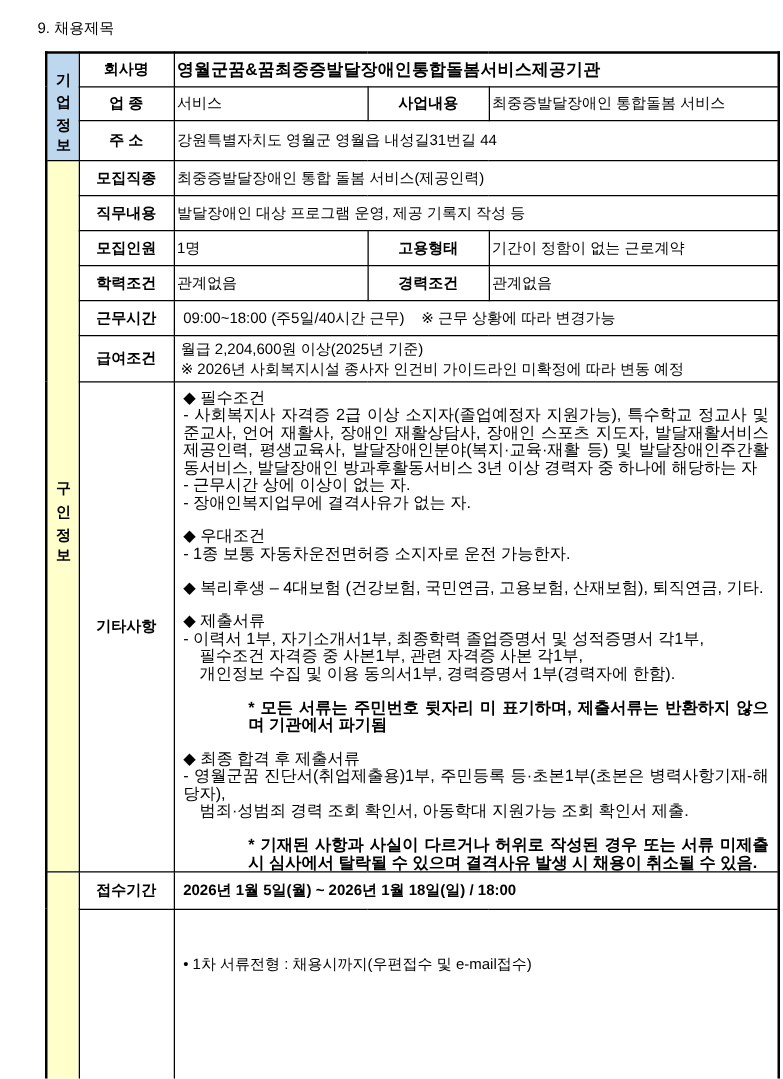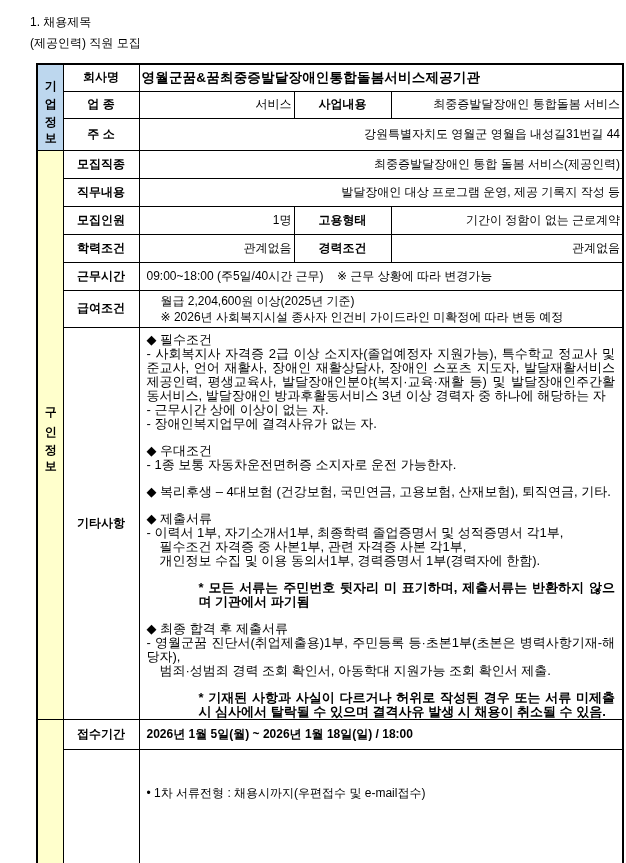--- a/index.html
+++ b/index.html
@@ -27,43 +27,42 @@
   tr.r11 td{height:30px} tr.r12 td{height:73px}
 
   .sec { text-align:center; font-weight:bold; padding:0; }
   .sec .vlabel {
     writing-mode:vertical-rl; text-orientation:upright;
     letter-spacing:6px; margin:0 auto; font-size:12px;
   }
   .blue { background:#BDD7EE; }
   .yellow { background:#FFFFCC; }
   .lab { font-weight:bold; text-align:center; }
-  .ctr { text-align:right; }
+  .ctr { text-align:left; }
   .lft { text-align:left; padding:2px 7px; white-space:pre-wrap; }
   .company-name { font-weight:bold; font-size:13.5px; text-align:left; letter-spacing:0.2px; }
   .bold { font-weight:bold;margin-left:48px; }
 
   .etc-cell { vertical-align:top; padding:5px 7px 0 7px; font-size:13px; line-height:14px; height:360px; }
   .etc-line { text-align:justify; white-space:pre-wrap; }
   .ind { padding-left:13px; }
   .star { padding-left:4px; }
   .gap { height:13px; }
 
-  .sal-cell { padding:2px 21px; line-height:16px; }
+  .sal-cell { padding:2px 5px; line-height:16px; }
   .meth-cell { padding:3px 7px; font-size:12px; line-height:16px; white-space:pre-wrap; }
   .two-line-lab { line-height:15px; }
 </style>
 </head>
 <body>
 
 <div class="page">
 
   <div class="head">
-    <p class="h-line">1. 채용제목</p>
-    <p class="title-l2">(제공인력) 직원 모집</p>
+    <p class="h-line">9. 채용제목</p>
   </div>
 
   <table class="main">
     <colgroup>
       <col style="width:26px">
         <col style="width:76px">
         <col style="width:155px">
         <col style="width:97px">
         <col style="width:232px">
     </colgroup>

